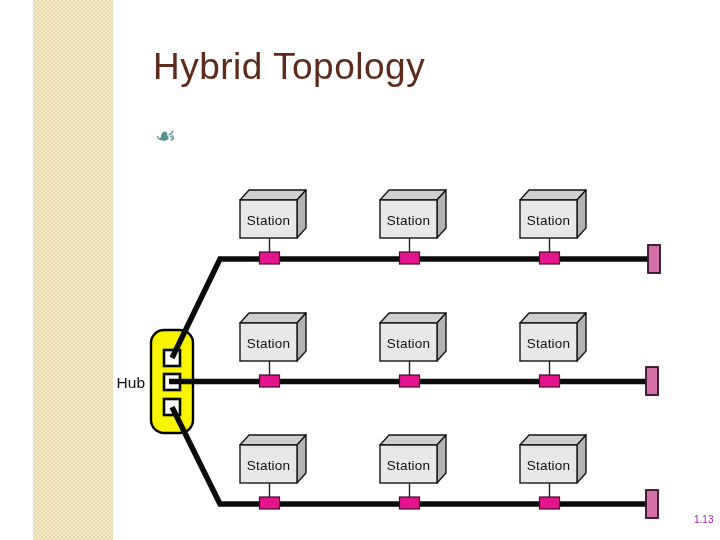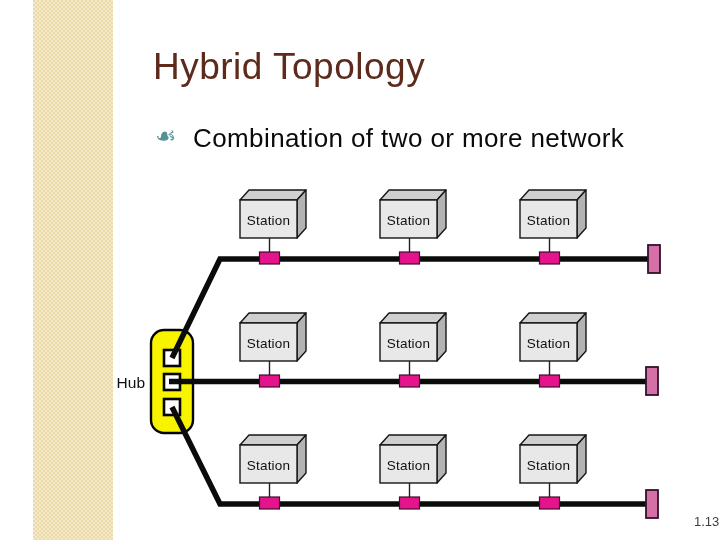--- a/index.html
+++ b/index.html
@@ -9,21 +9,21 @@
           background-color:#eedfb2;
           background-image:repeating-conic-gradient(#f4e8c6 0% 25%, #eadbaa 25% 50%);
           background-size:4px 4px;}
   .title{position:absolute;left:120px;top:46px;font-size:37px;letter-spacing:.5px;
          color:#5d2a1b;white-space:nowrap;}
   .bullet-item{position:absolute;left:122px;top:122px;display:flex;align-items:flex-start;width:560px;}
   .bullet-glyph{font-family:"DejaVu Sans",sans-serif;font-size:24px;color:#569195;
                 width:38px;flex:0 0 38px;margin-top:2px;line-height:1;}
   .bullet-text{font-size:26px;line-height:33px;color:#0a0a0a;letter-spacing:.4px;}
   .diagram{position:absolute;left:0;top:0;width:720px;height:540px;}
-  .page-number{position:absolute;left:661px;top:514px;font-size:13px;color:#404040;}
+  .page-number{position:absolute;left:661px;top:514px;font-size:10px;color:#a21caf;}
 
   
   .cable{fill:none;stroke:#0b0b0b;stroke-width:5.5;stroke-linejoin:miter;}
   .hub-body{fill:#f8f400;stroke:#050505;stroke-width:2.4;}
   .hub-port{fill:#ffffff;stroke:#050505;stroke-width:2.6;}
   .hub-label{font-family:"Liberation Sans",sans-serif;font-size:15.5px;fill:#101010;}
   .st-top{fill:#cfcfcf;stroke:#161616;stroke-width:1.4;stroke-linejoin:round;}
   .st-side{fill:#b3b3b3;stroke:#161616;stroke-width:1.4;stroke-linejoin:round;}
   .st-front{fill:#e8e8e8;stroke:#161616;stroke-width:1.4;}
   .st-drop{stroke:#222222;stroke-width:1.4;}
@@ -36,21 +36,21 @@
 <body>
 
 <div class="slide">
   <div class="stripe"></div>
 
   <div class="title">Hybrid Topology</div>
 
   <div class="bullet-item">
     <span class="bullet-glyph">☙</span>
     <div class="bullet-text">
-      <span>Combination of two or more network</span><br>
+      <br>
     </div>
   </div>
 
   <svg class="diagram" viewBox="0 0 720 540">
 
     <g>
       <rect class="hub-body" x="118" y="330" width="42" height="103" rx="13"></rect>
       <rect class="hub-port" x="131" y="350" width="16" height="16"></rect>
       <rect class="hub-port" x="131" y="374" width="16" height="16"></rect>
       <rect class="hub-port" x="131" y="399" width="16" height="16"></rect>

